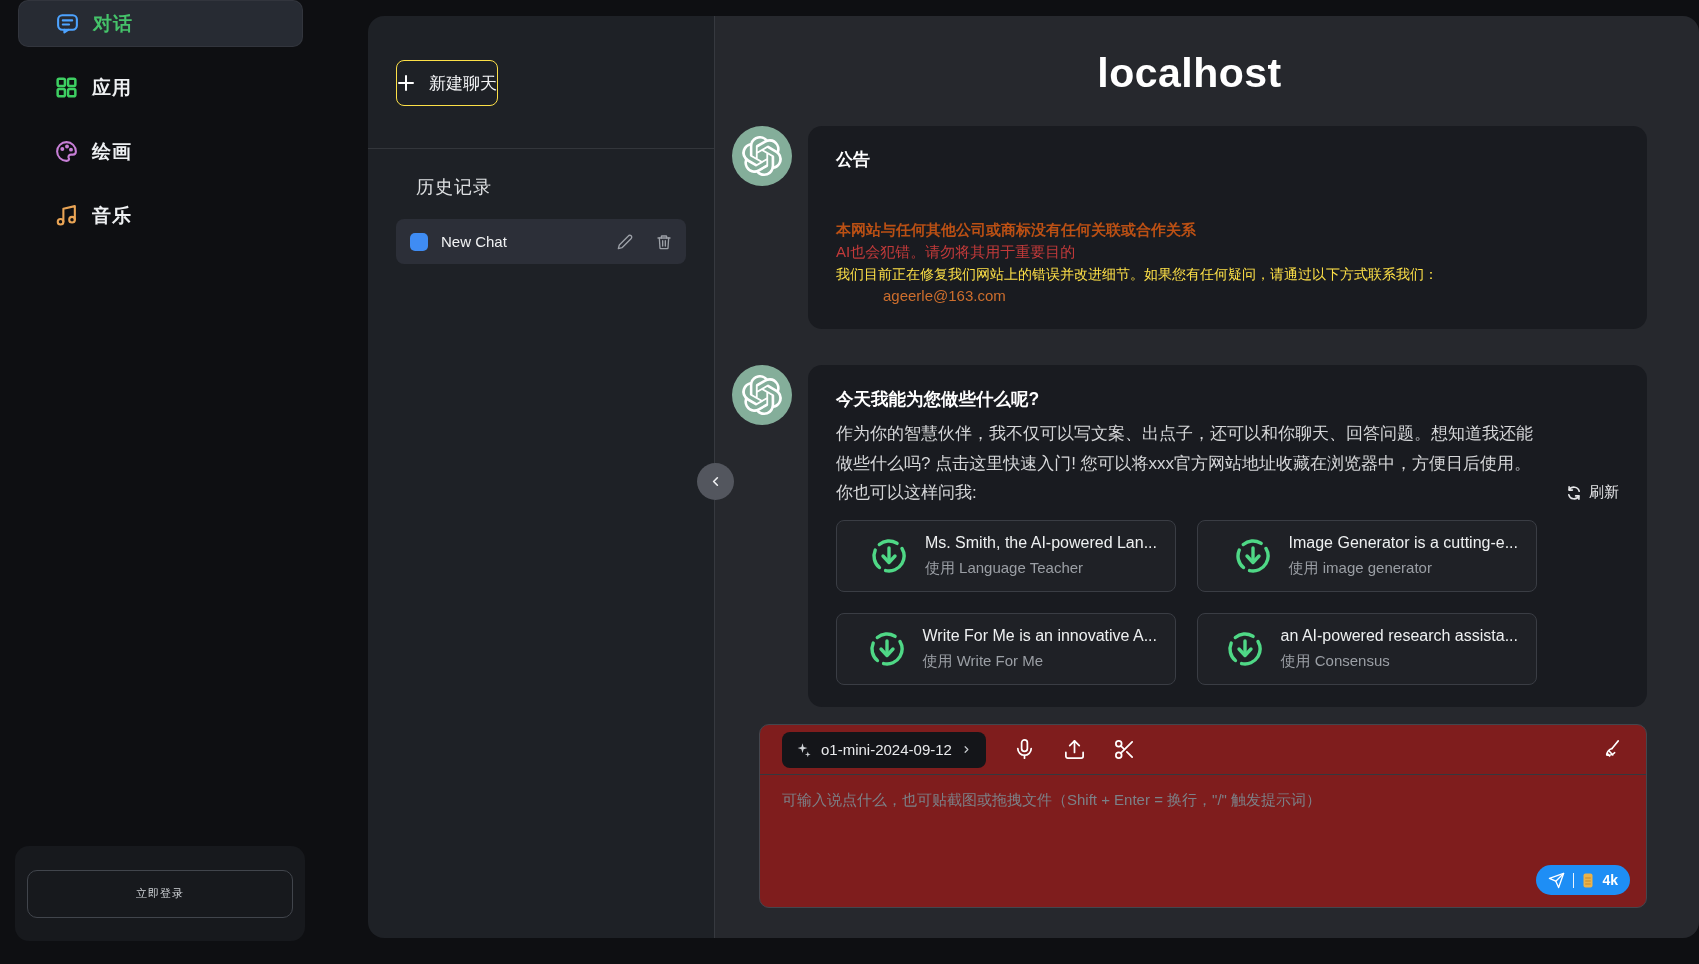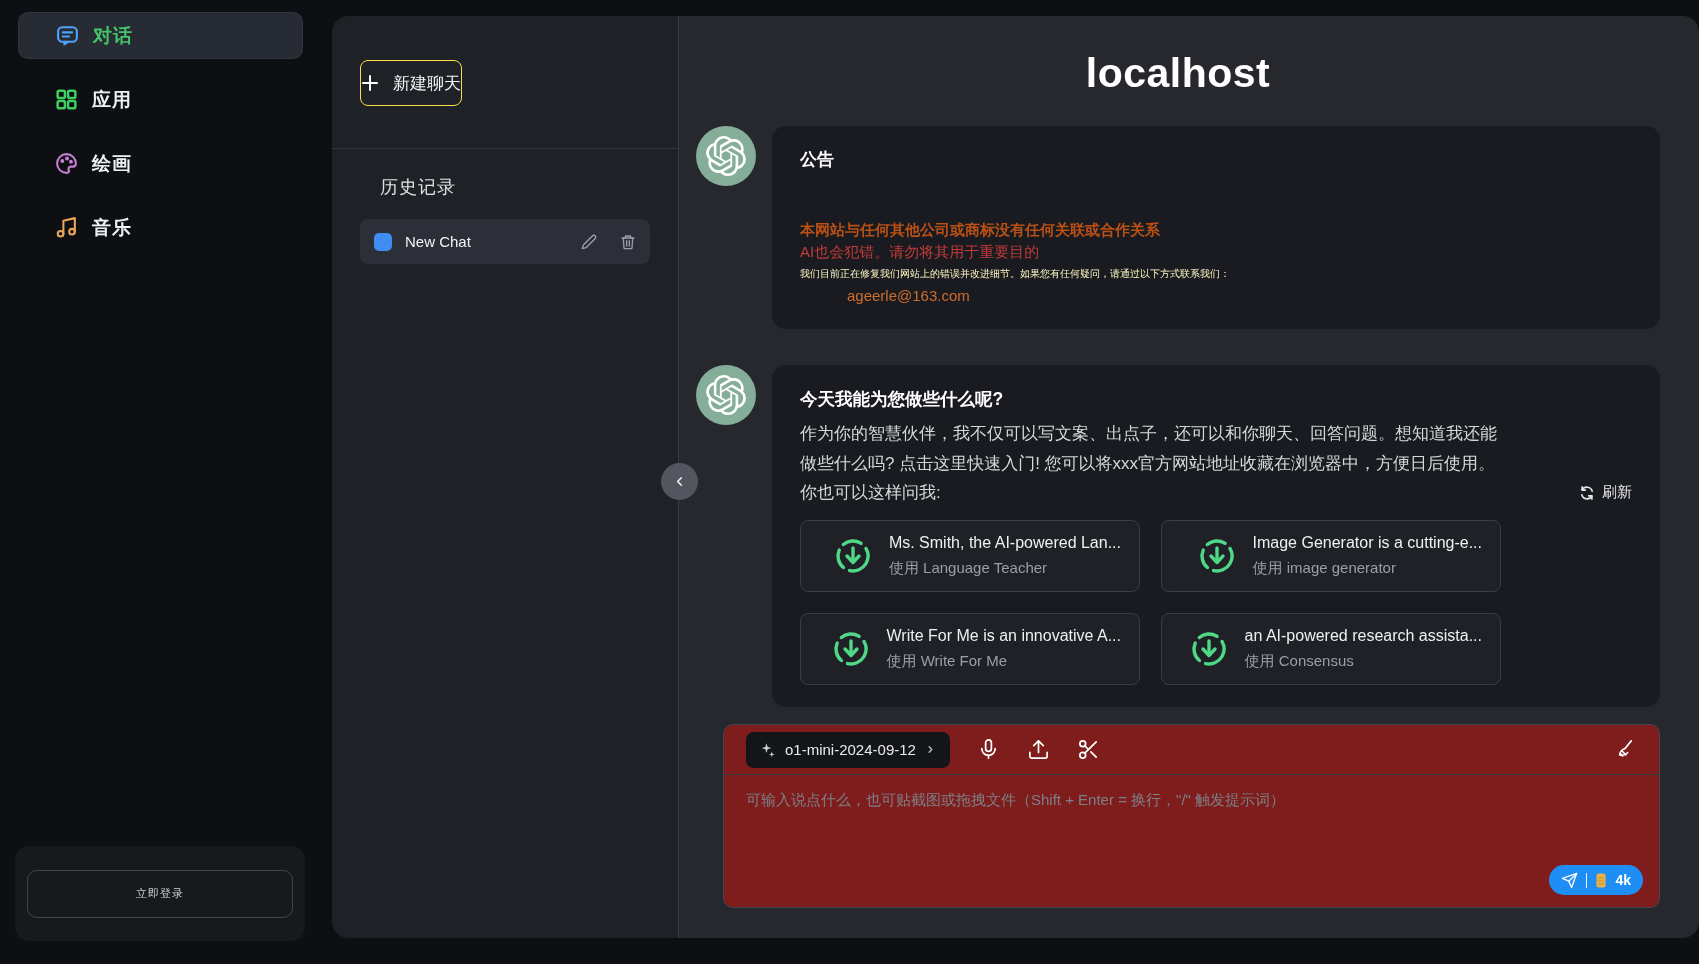--- a/index.html
+++ b/index.html
@@ -5,21 +5,21 @@
   * { margin:0; padding:0; box-sizing:border-box; }
   html,body { width:1699px; height:964px; overflow:hidden; }
   body {
     background:#0e0f12;
     font-family:"Liberation Sans","DejaVu Sans",sans-serif;
     color:#e8e9ea;
   }
   .layout { display:flex; width:100%; height:100%; }
 
   
-  .sidebar { width:332px; position:relative; flex:none; padding-top:12px; }
+  .sidebar { width:368px; position:relative; flex:none; padding-top:0; }
   .side-item {
     width:285px; height:47px; margin:0 0 17px 18px;
     display:flex; align-items:center; gap:13px;
     padding-left:36px; border-radius:10px; cursor:pointer;
   }
   .side-item .lbl { font-size:19px; font-weight:bold; color:#eef0f2; letter-spacing:1px; }
   .side-item.active { background:#272b33; border:1px solid rgba(255,255,255,0.05); }
   .side-item.active .lbl { color:#45c36a; }
   .side-icon { width:25px; height:25px; flex:none; display:block; }
 
@@ -59,37 +59,37 @@
   .history-name { flex:1; font-size:15px; color:#f2f3f4; }
   .history-act { width:16px; height:16px; color:#9ca0a7; margin-left:10px; cursor:pointer; flex:none; }
 
   .collapse-btn {
     position:absolute; left:329px; top:447px; width:37px; height:37px;
     border-radius:50%; background:#53565e; border:none; cursor:pointer; z-index:5;
     display:flex; align-items:center; justify-content:center; color:#f0f1f3; padding:0;
   }
 
   
-  .chat-main { flex:1; background:#26282d; padding:0 39px 0 17px; position:relative; }
+  .chat-main { flex:1; background:#26282d; padding:0 52px 0 17px; position:relative; }
   .main-title { text-align:center; margin-top:34px; font-size:41px; font-weight:bold; color:#fff; letter-spacing:0.5px; }
 
   .message { display:flex; align-items:flex-start; gap:16px; }
   .msg-announce { margin-top:29px; }
   .msg-welcome  { margin-top:36px; }
   .avatar {
     width:60px; height:60px; border-radius:50%; background:#84ae9a; flex:none;
     display:flex; align-items:center; justify-content:center;
   }
   .avatar svg { width:40px; height:40px; color:#fff; }
   .bubble { flex:1; background:#191b20; border-radius:14px; padding:22px 28px; }
 
   .ann-title { font-size:17px; font-weight:bold; color:#fff; margin-bottom:9px; }
   .ann-l1 { font-size:15px; font-weight:bold; color:#bb5014; line-height:22px;margin-top:48px; }
   .ann-l2 { font-size:15px; color:#c23a3a; line-height:22px; }
-  .ann-l3 { font-size:10px; color:#fef9c3; line-height:22px; }
+  .ann-l3 { font-size:14px; color:#fde047; line-height:22px; }
   .ann-mail { font-size:15px; color:#cd6e2d; line-height:22px; text-decoration:none; display:inline-block;margin-left:47px; }
 
   .wel-title { font-size:17.5px; font-weight:bold; color:#fff; }
   .wel-body  { font-size:17px; color:#d6d7d9; line-height:30px; margin-top:8px; max-width:700px; }
   .hint-row  { display:flex; align-items:center; justify-content:space-between; margin-top:2px; }
   .hint-text { font-size:17px; color:#d6d7d9; }
   .refresh-btn {
     display:flex; align-items:center; gap:7px; background:none; border:none;
     color:#e6e7e9; font-size:15px; cursor:pointer; font-family:inherit;
   }

